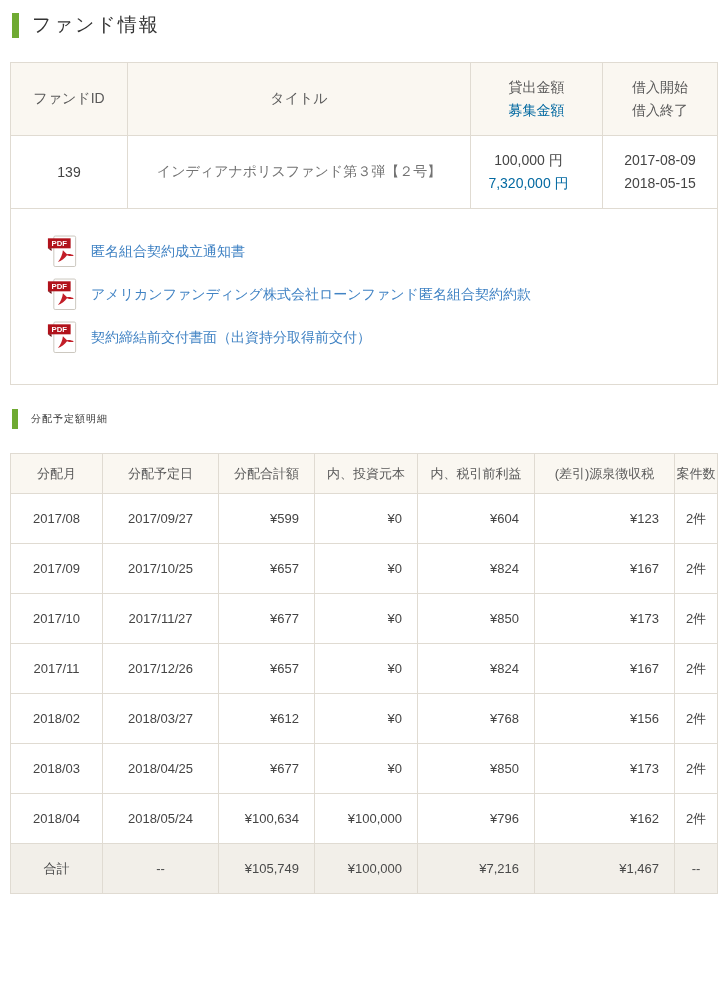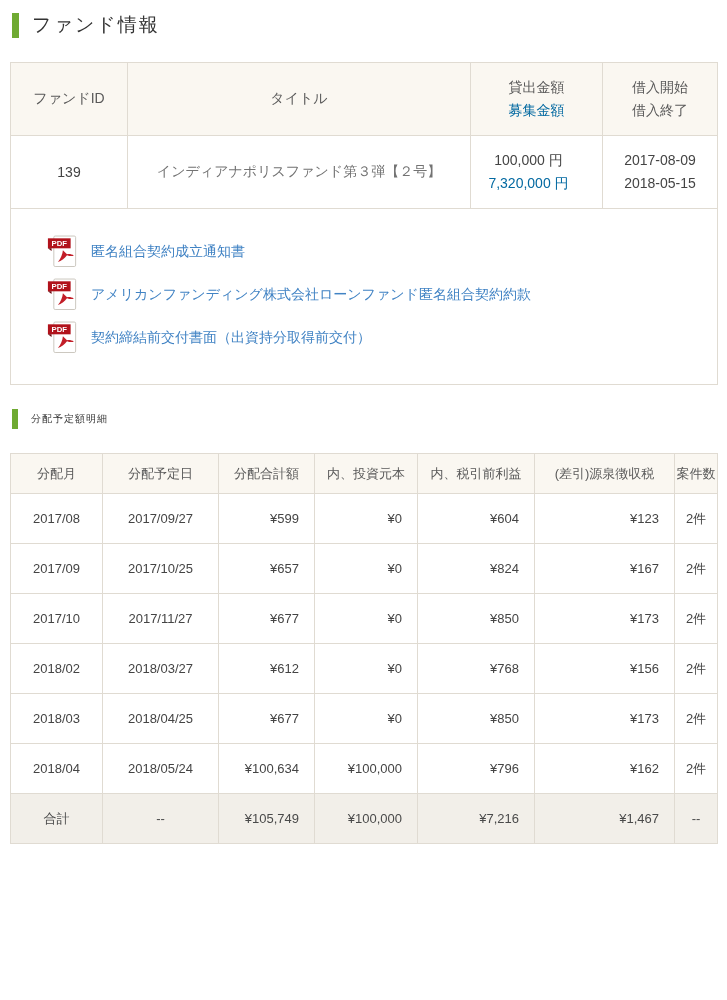--- a/index.html
+++ b/index.html
@@ -211,20 +211,29 @@
         <tr>
           <td class="center">2017/10</td>
           <td class="center">2017/11/27</td>
           <td class="right">¥677</td>
           <td class="right">¥0</td>
           <td class="right">¥850</td>
           <td class="right">¥173</td>
           <td class="center">2件</td>
         </tr>
         <tr>
+          <td class="center">2017/11</td>
+          <td class="center">2017/12/26</td>
+          <td class="right">¥657</td>
+          <td class="right">¥0</td>
+          <td class="right">¥824</td>
+          <td class="right">¥167</td>
+          <td class="center">2件</td>
+        </tr>
+        <tr>
           <td class="center">2018/02</td>
           <td class="center">2018/03/27</td>
           <td class="right">¥612</td>
           <td class="right">¥0</td>
           <td class="right">¥768</td>
           <td class="right">¥156</td>
           <td class="center">2件</td>
         </tr>
         <tr>
           <td class="center">2018/03</td>

